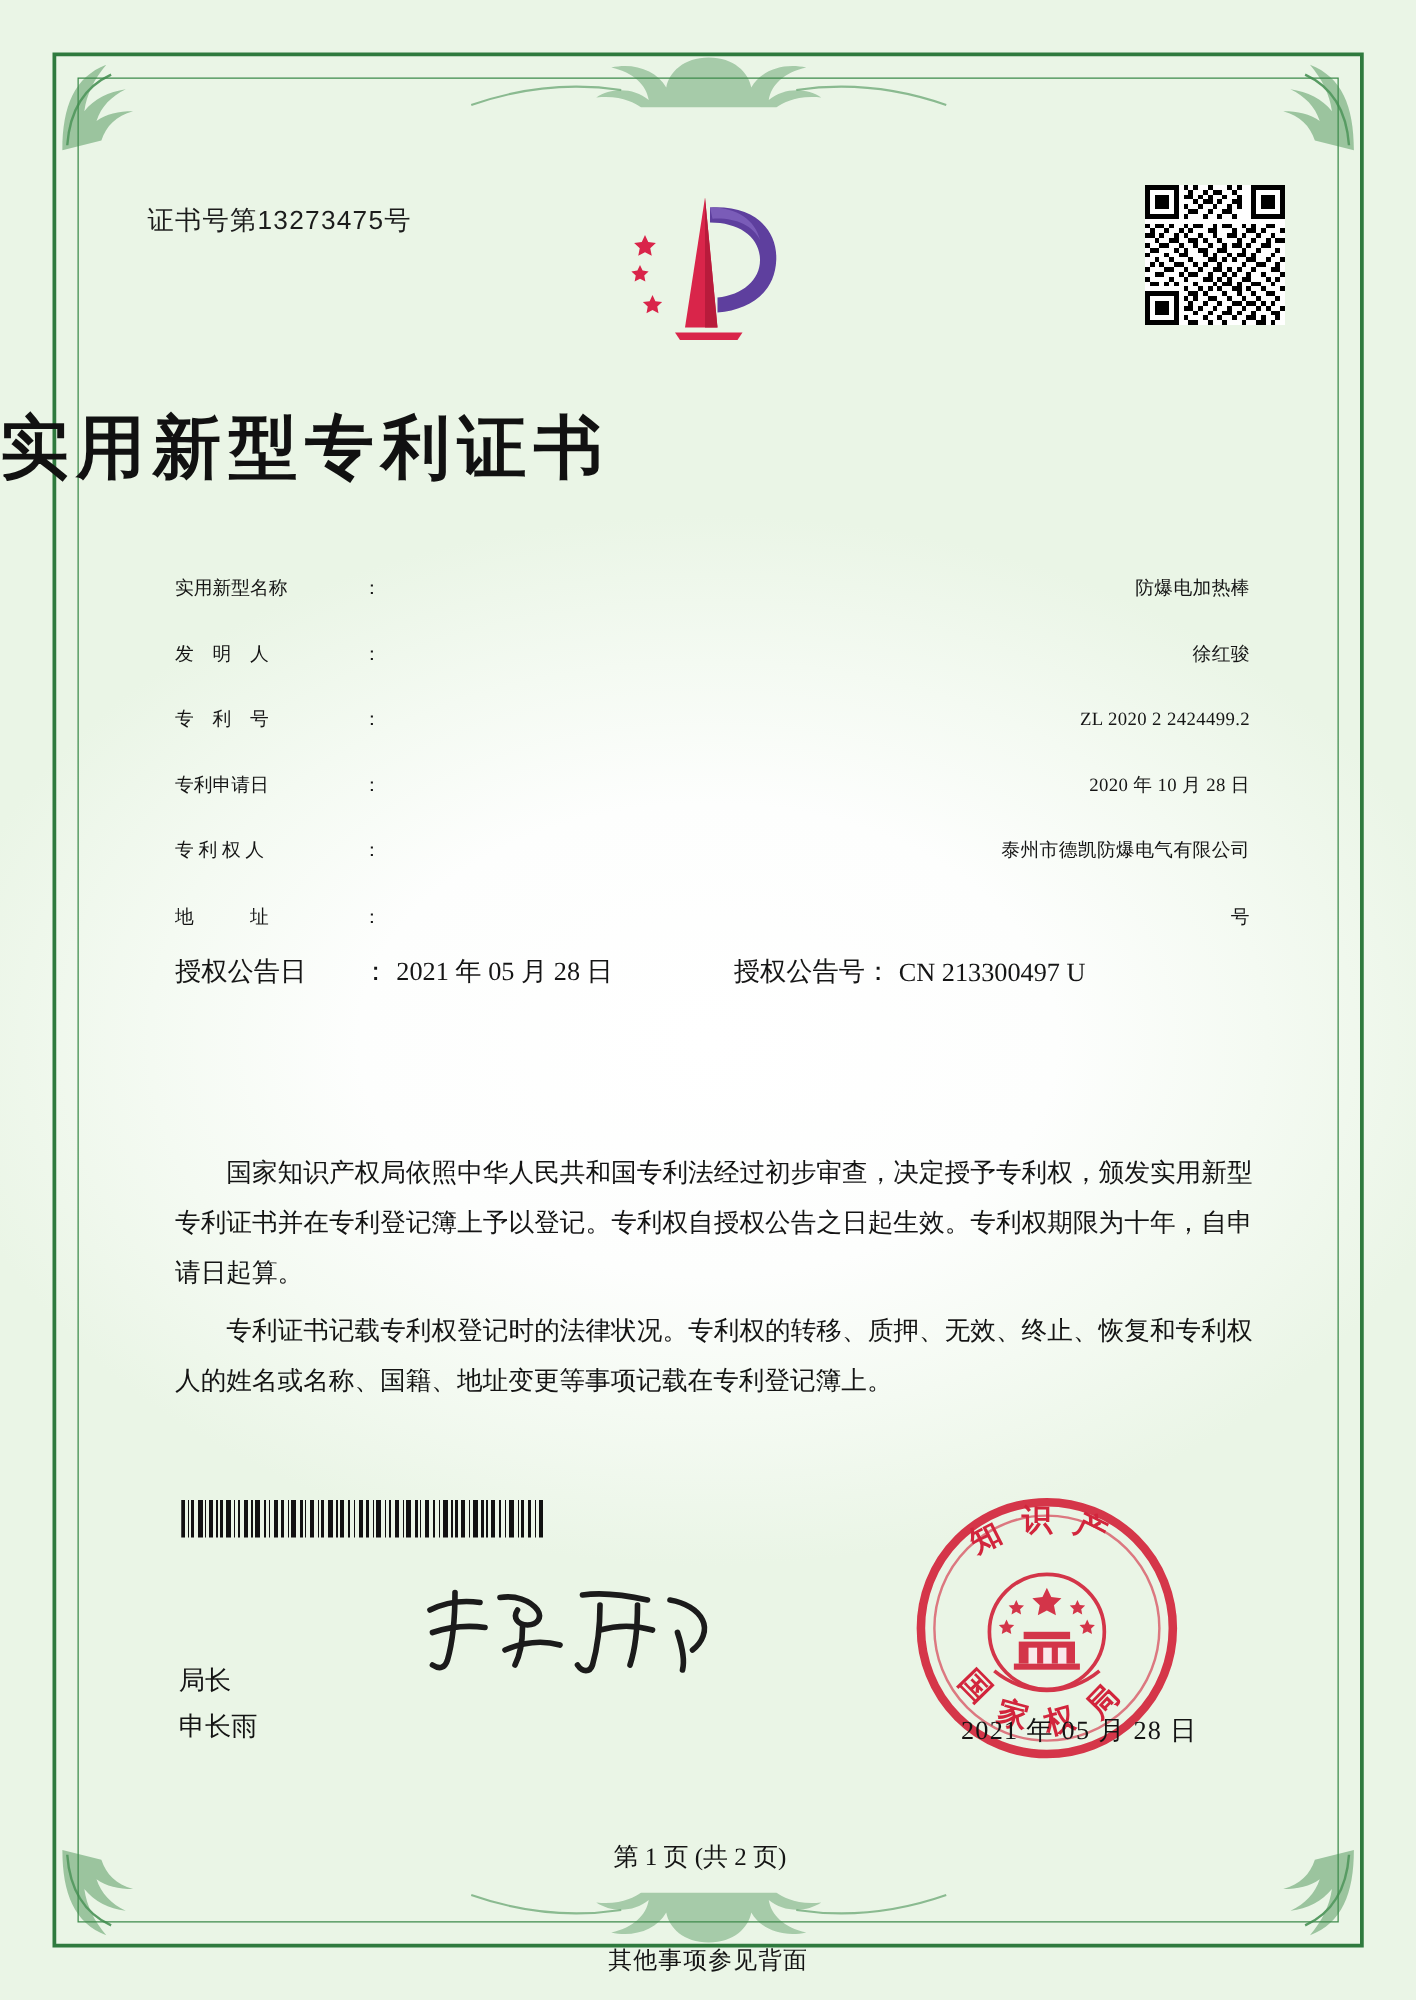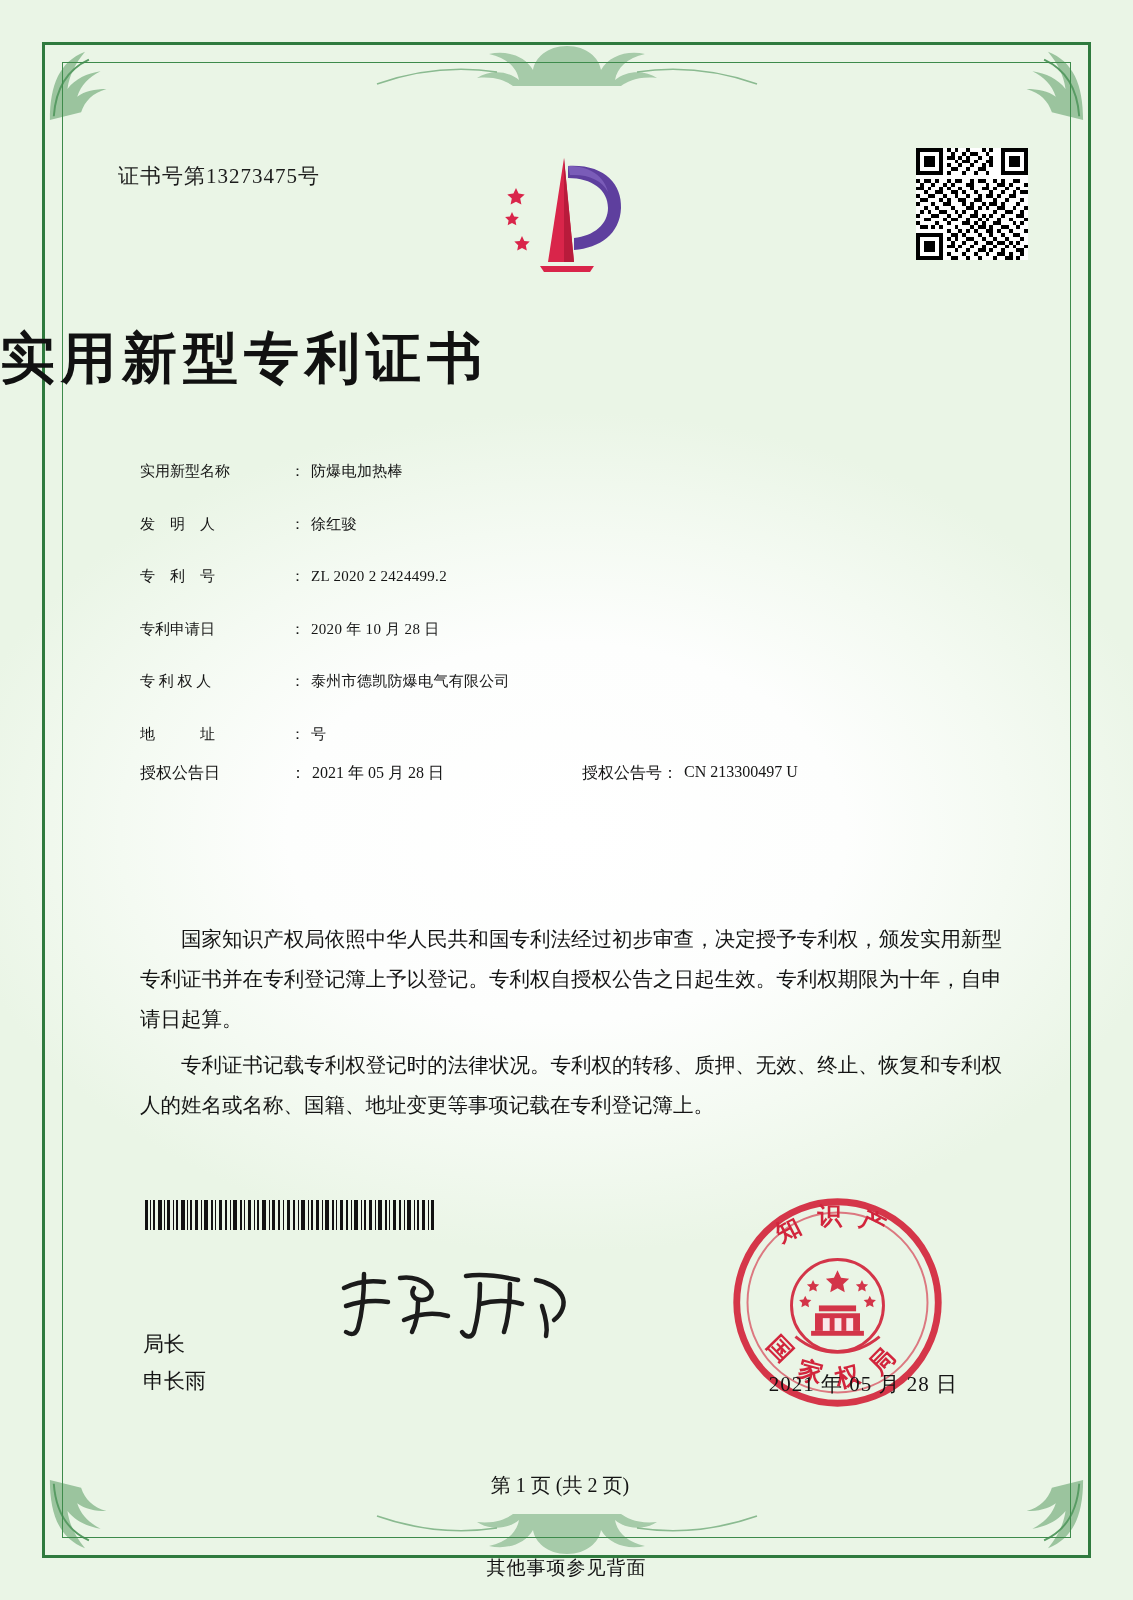--- a/index.html
+++ b/index.html
@@ -55,21 +55,21 @@
   .edge-bottom{ bottom: 40px; left: 50%; transform: translateX(-50%) scaleY(-1); width: 420px; height: 46px; }
 
   
   .cert-no {
     position: absolute;
     left: 118px;
     top: 162px;
     font-size: 21px;
     letter-spacing: 1px;
     color: #1c1c1c;
-    font-family: Liberation Serif, serif;
+    font-family: Liberation Sans, sans-serif;
     text-align: center;
   }
   .qr {
     position: absolute;
     right: 105px;
     top: 148px;
     width: 112px;
     height: 112px;
     background: #ffffff;
   }
@@ -110,29 +110,30 @@
   .field-label {
     width: 150px;
     flex: 0 0 150px;
     letter-spacing: 0px;
     white-space: pre;
   }
   .field-colon { margin-right: 6px; }
   .field-value {
     flex: 1;
     letter-spacing: .3px;
+    text-align: right;
   }
   .field-value .cont {
     display: block;
   }
   .row-dual {
     display: flex;
-    align-items: flex-start;
+    align-items: flex-end;
     margin-bottom: 14px;
-    font-size: 16px;
+    font-size: 21px;
     color: #151515;
   }
   .row-dual .left-label { width: 150px; flex: 0 0 150px; white-space: pre; }
   .row-dual .left-value { flex: 0 0 270px; }
   .row-dual .right-label { flex: 0 0 auto; white-space: pre; }
   .row-dual .right-value { flex: 1; }
 
   
   .body-text {
     position: absolute;

